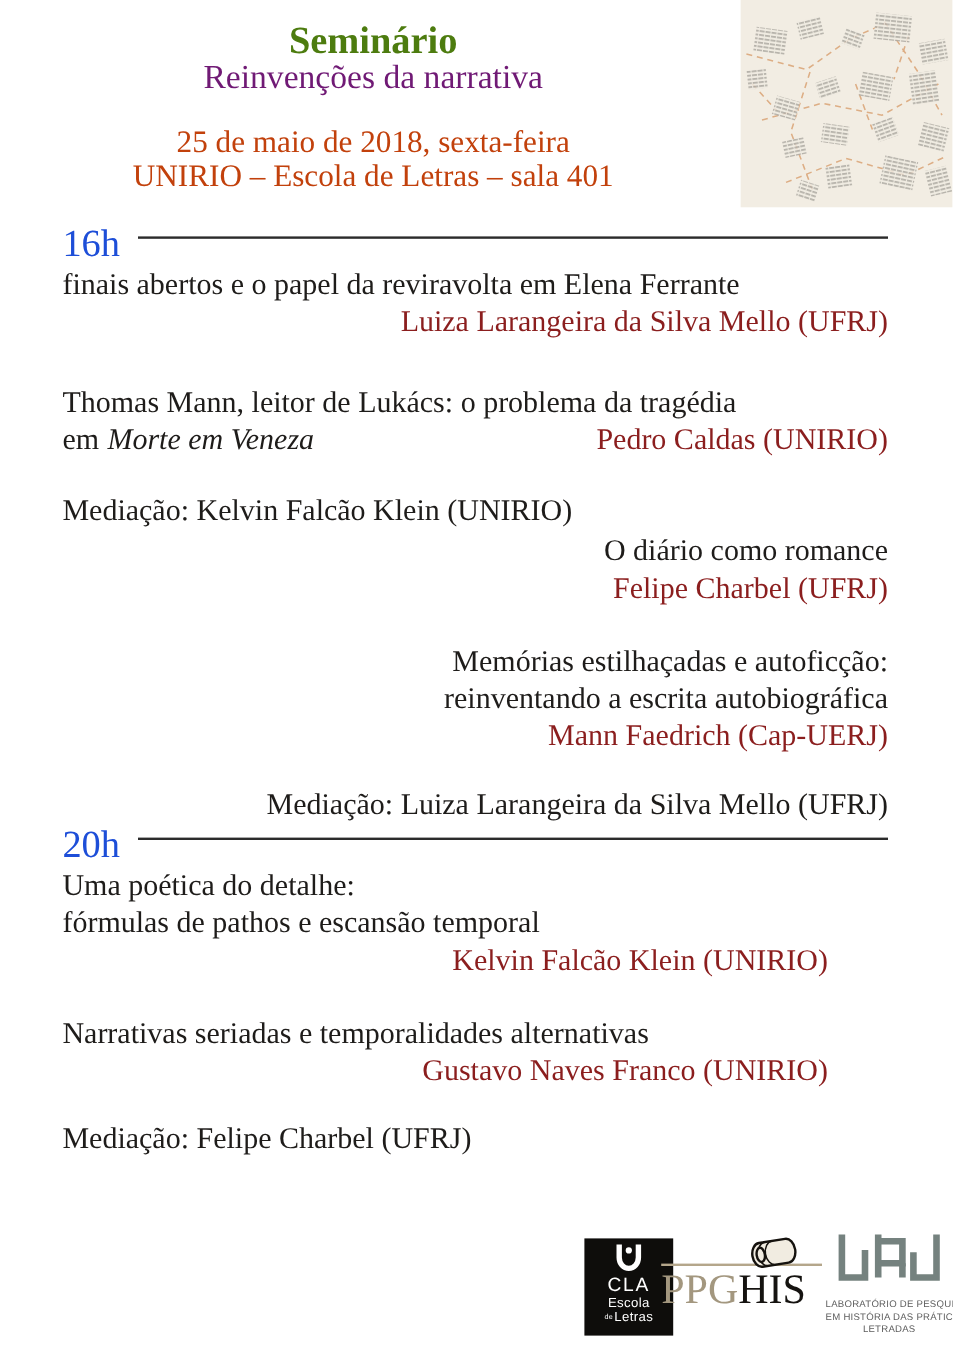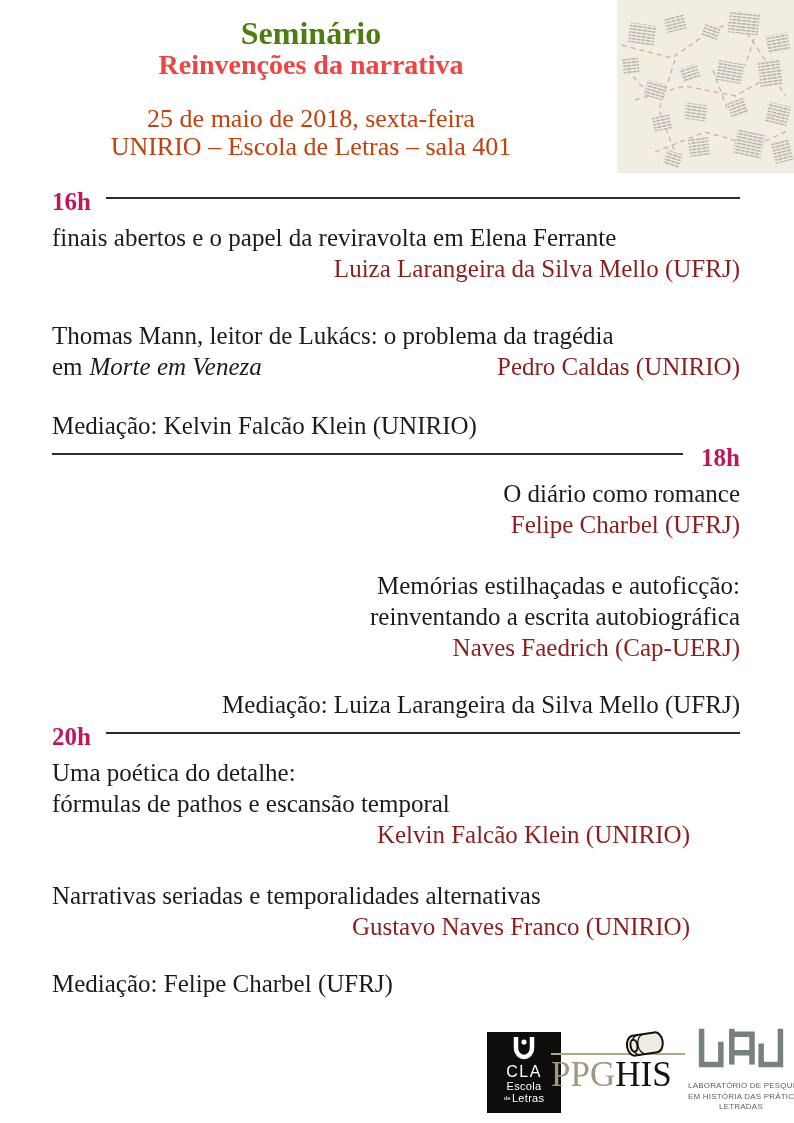--- a/index.html
+++ b/index.html
@@ -2,38 +2,38 @@
 <html><head>
 <meta charset="utf-8">
 <style>
   html,body{margin:0;padding:0;background:#ffffff;}
   .page{position:relative;width:794px;height:1123px;background:#ffffff;overflow:hidden;
         font-family:"Liberation Serif", serif;color:#1e1c1a;}
 
   
   .header{position:absolute;top:18px;left:0;width:622px;text-align:center;}
   .hdr-title{font-size:32px;font-weight:bold;color:#4d7c0f;line-height:31px;}
-  .hdr-subtitle{font-size:28px;font-weight:bold;color:#ef4444;line-height:31px;}
+  .hdr-subtitle{font-size:28px;font-weight:normal;color:#701a75;line-height:31px;}
   .hdr-gap{height:25px;}
   .hdr-date,.hdr-venue{font-size:26px;color:#c2410c;line-height:28px;}
 
   
   .map-art{position:absolute;top:0;left:617px;width:177px;height:173px;}
 
   
   .content{position:absolute;top:188px;left:52px;right:54px;}
   .line{font-size:25px;line-height:31px;}
   .r{text-align:right;}
   .speaker{color:#8b1e1e;}
   .pad{padding-right:50px;}
   .italic{font-style:italic;}
   .prefix{margin-right:7px;margin-top:24px;}
   .split{display:flex;justify-content:space-between;align-items:baseline;}
   .time-row{display:flex;align-items:center;height:28px;margin-bottom:6px;}
-  .time{font-weight:bold;font-size:25px;color:#be185d;}
+  .time{font-weight:normal;font-size:32px;color:#1d4ed8;}
   .rule{flex:1;border-top:2px solid #2b2b2b;transform:translateY(-4px);}
   .rule-after{margin-left:15px;}
   .rule-before{margin-right:18px;}
 
   
   .cla{position:absolute;left:487px;top:1032px;width:74px;height:81px;background:#0e0d0b;
        display:flex;flex-direction:column;align-items:center;
        font-family:"Liberation Sans", sans-serif;color:#ffffff;}
   .cla svg{margin-top:4px;}
   .cla-sigla{font-size:16px;letter-spacing:1.5px;line-height:17px;margin-top:1px;}
@@ -120,30 +120,26 @@
     <div style="height:36px"></div>
     <div class="line">Thomas Mann, leitor de Lukács: o problema da tragédia</div>
     <div class="line split">
       <span><span class="prefix">em</span><span class="italic">Morte em Veneza</span></span>
       <span class="speaker">Pedro Caldas (UNIRIO)</span>
     </div>
     <div style="height:28px"></div>
     <div class="line">Mediação: Kelvin Falcão Klein (UNIRIO)</div>
 
     <div style="height:3px"></div>
-    <div class="time-row">
-      <span class="rule rule-before"></span>
-      <span class="time">18h</span>
-    </div>
     <div class="line r">O diário como romance</div>
     <div class="line r speaker">Felipe Charbel (UFRJ)</div>
     <div style="height:30px"></div>
     <div class="line r">Memórias estilhaçadas e autoficção:</div>
     <div class="line r">reinventando a escrita autobiográfica</div>
-    <div class="line r speaker">Naves Faedrich (Cap-UERJ)</div>
+    <div class="line r speaker">Mann Faedrich (Cap-UERJ)</div>
     <div style="height:26px"></div>
     <div class="line r">Mediação: Luiza Larangeira da Silva Mello (UFRJ)</div>
 
     <div style="height:3px"></div>
     <div class="time-row">
       <span class="time">20h</span>
       <span class="rule rule-after"></span>
     </div>
     <div class="line">Uma poética do detalhe:</div>
     <div class="line">fórmulas de pathos e escansão temporal</div>

